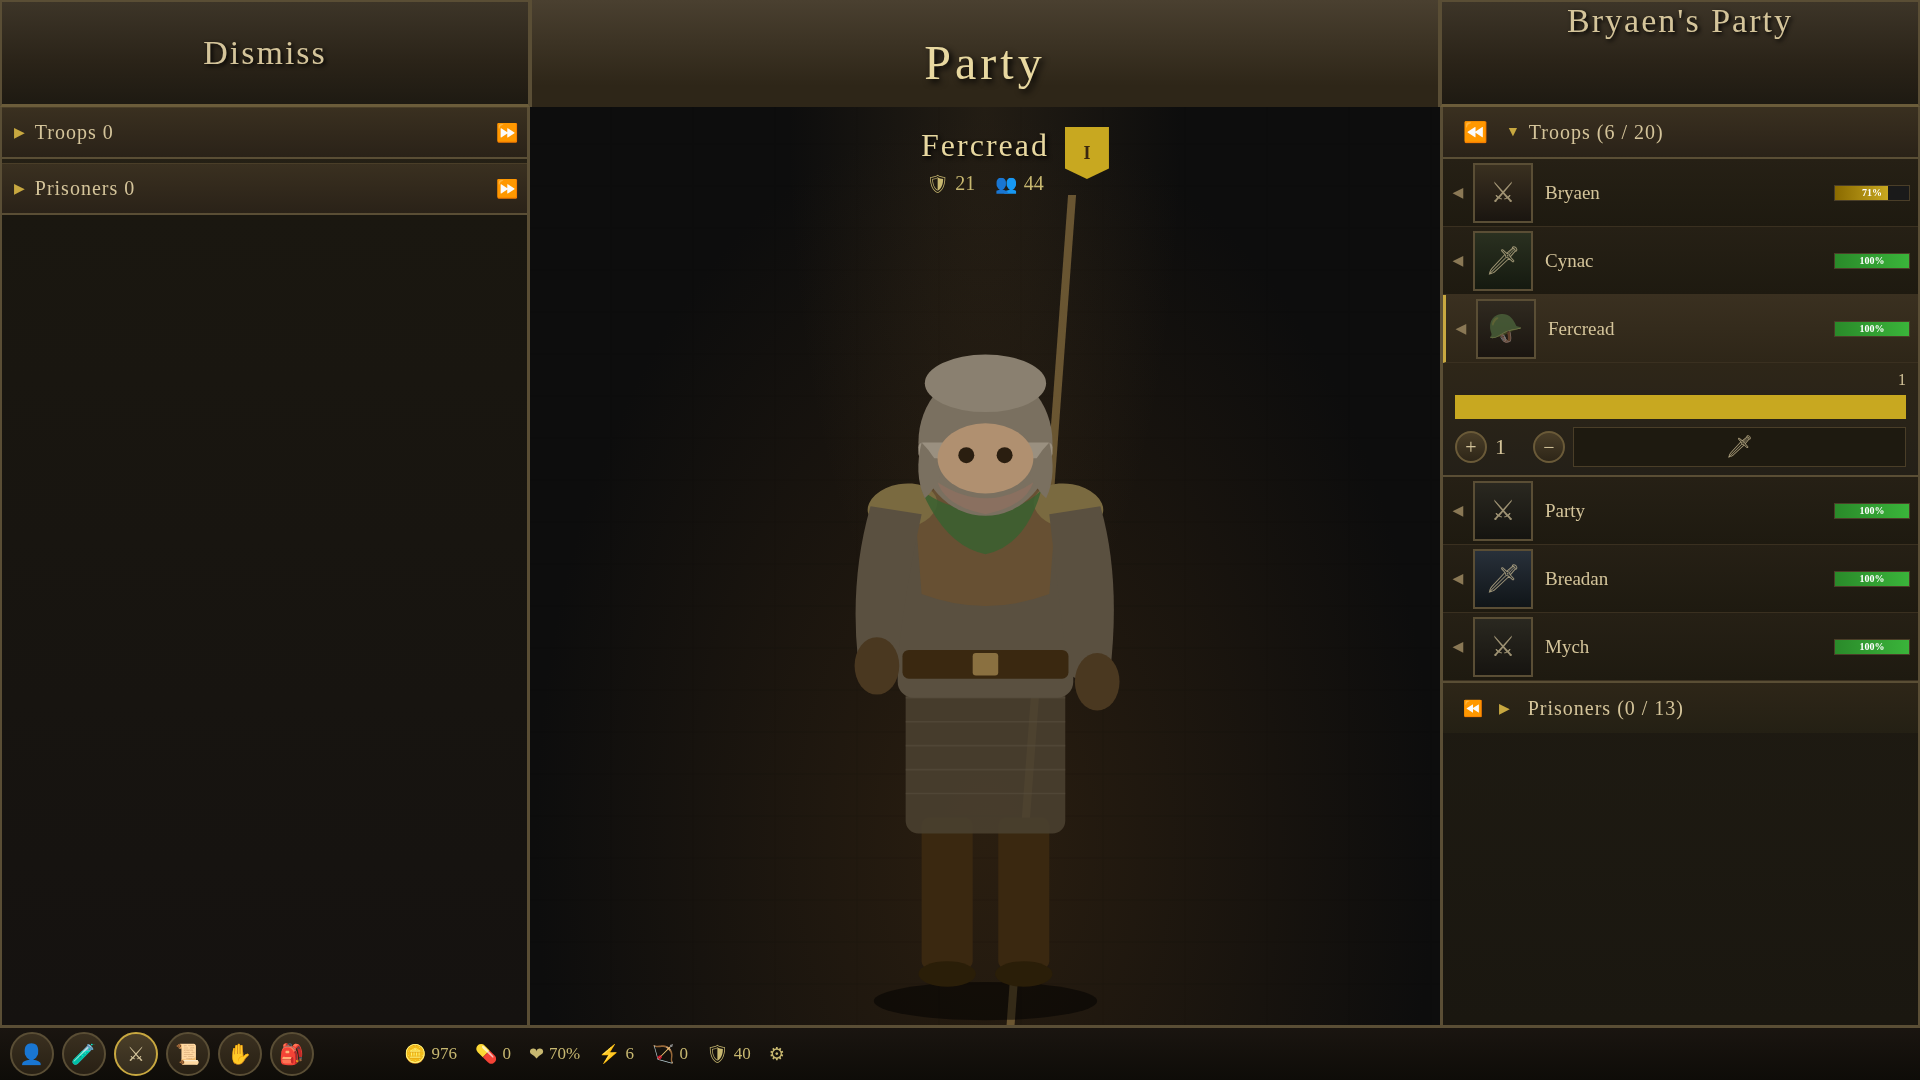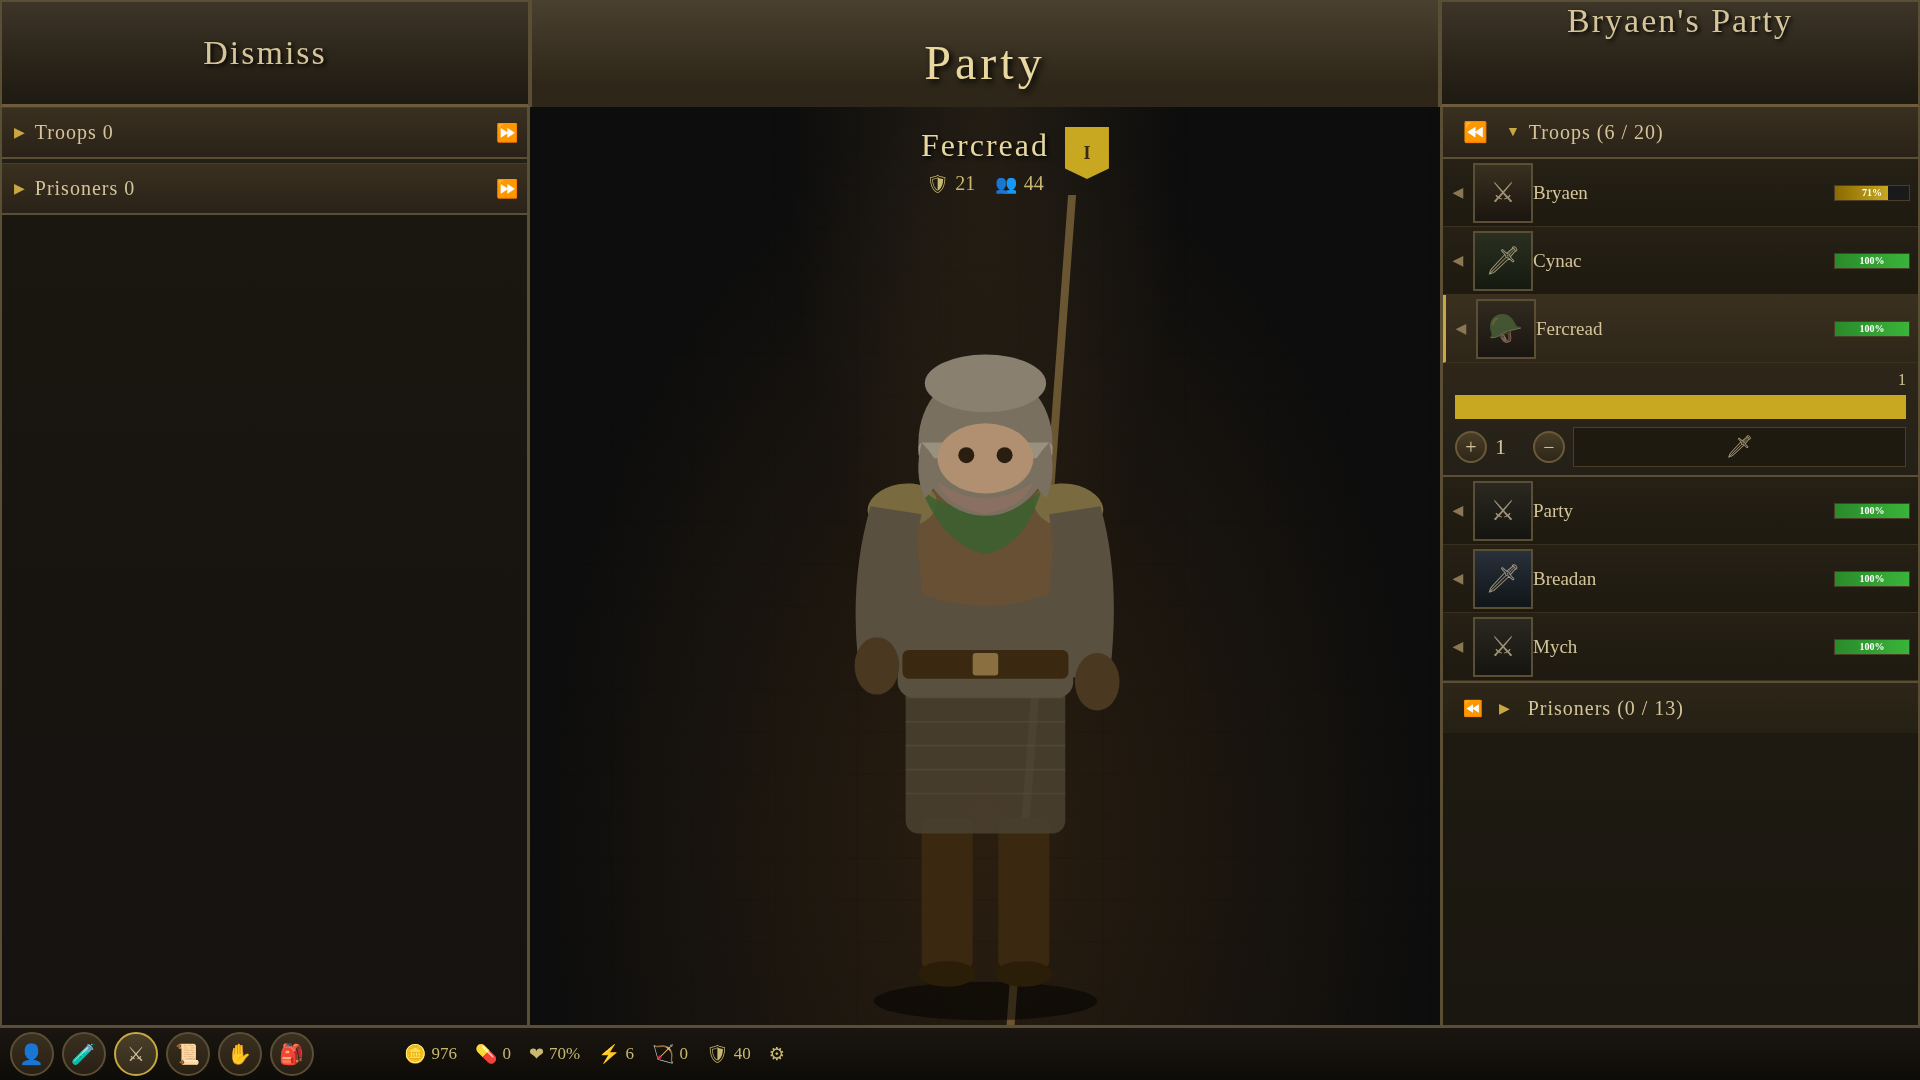--- a/index.html
+++ b/index.html
@@ -324,20 +324,21 @@
       justify-content: center;
     }
 
     .avatar-placeholder {
       font-size: 28px;
       opacity: 0.7;
     }
 
     .troop-name {
       flex: 1;
+      padding-left: 12px;
       font-size: 19px;
       color: #d4c49a;
     }
 
     .health-bar-container {
       width: 76px;
       height: 16px;
       background: #1a1a1a;
       border: 1px solid #4a3e28;
       position: relative;

